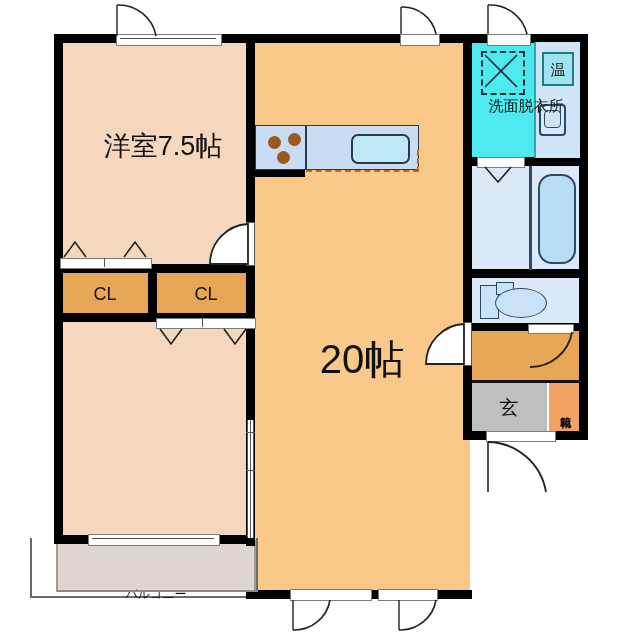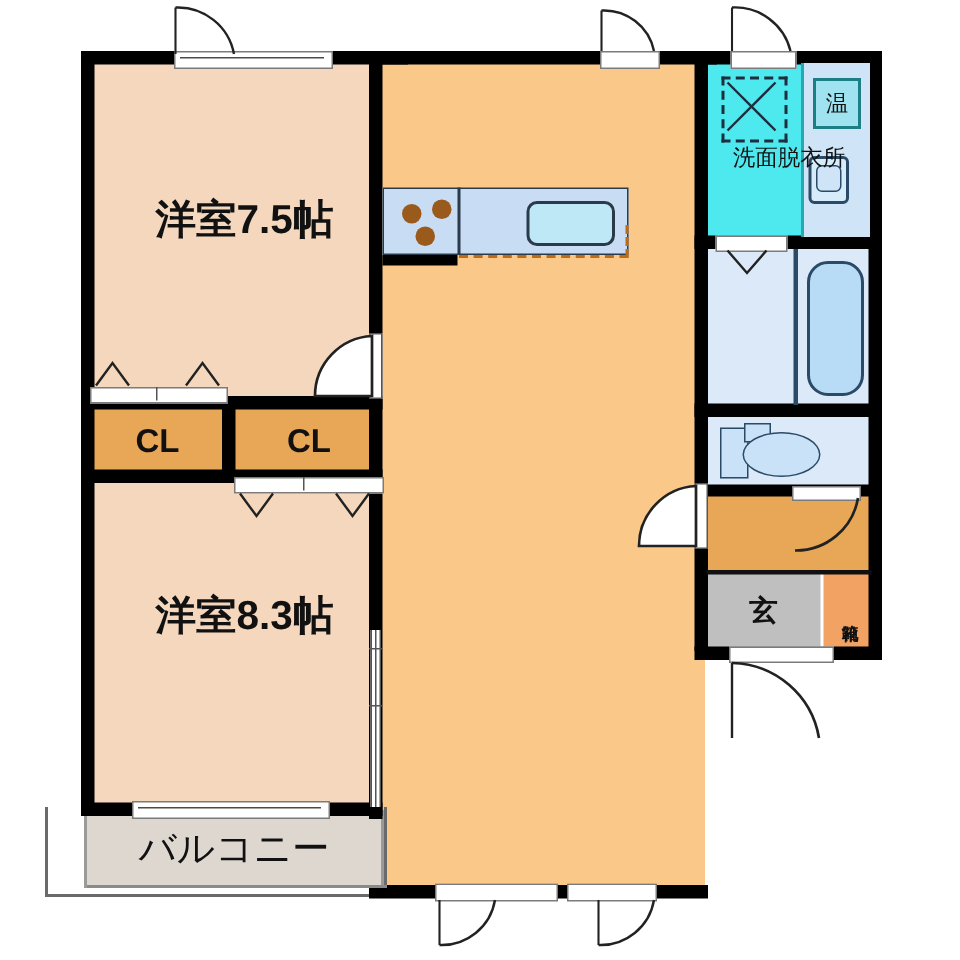--- a/index.html
+++ b/index.html
@@ -36,32 +36,32 @@
   .wall { background: #000000; }
 
   
   .thin-out { border: 2px solid #6a6a6a; background: transparent; }
 
   
   .lbl {
     position: absolute;
     color: #111;
     white-space: nowrap;
-    font-weight: 700;
+    font-weight: 400;
     line-height: 1;
     display: flex; align-items: center; justify-content: center;
   }
   .lbl-room   { font-size: 27px; letter-spacing: 0px; }
   .lbl-ldk    { font-size: 40px; }
-  .lbl-cl     { font-size: 22px; }
+  .lbl-cl     { font-size: 18px; }
   .lbl-wash   { font-size: 15px; font-weight: 500; }
   .lbl-onsen  { font-size: 15px; font-weight: 500; }
   .lbl-genkan { font-size: 19px; }
   .lbl-shoe   { font-size: 11px; line-height: 1.05; text-align:center; display:block;}
-  .lbl-balc   { font-size: 25px; font-weight: 500; }
+  .lbl-balc   { font-size: 12px; font-weight: 500; margin-top: 28px; }
 
   
   .kx-counter { background: #c8dcf4; border: 1.6px solid #2b3a4a; }
   .kx-sink    { background: #bfe8f7; border: 2px solid #2b3a4a; border-radius: 7px; }
   .burner     { background: #9a5a1c; border-radius: 50%; position: absolute; }
   .dashline   { border-bottom: 2.2px dashed #c06a14; position:absolute; }
   .dashbox    { border: 2.2px dashed #1d2f3f; position: absolute; }
   .tub        { background: #b8dcf6; border: 2.5px solid #2b4a66; border-radius: 14px; position:absolute;}
   .wc-tank    { background: #c9e2f7; border: 1.8px solid #2b4a66; position: absolute; }
   .wc-bowl    { background: #c9e2f7; border: 1.8px solid #2b4a66; border-radius: 50%; position: absolute; }
@@ -171,22 +171,22 @@
   <div class="abs" style="left:544px; top:110px; width:17px; height:18px; border:1.6px solid #2b4a66; border-radius:4px; background:#cfe4f7;"></div>
 
   <div class="tub" style="left:538px; top:174px; width:34px; height:86px;"></div>
 
   <div class="wc-tank" style="left:480px; top:285px; width:17px; height:32px;"></div>
   <div class="wc-lid" style="left:496px; top:282px; width:16px; height:11px;"></div>
   <div class="wc-bowl" style="left:495px; top:288px; width:50px; height:28px;"></div>
 
   <div class="lbl lbl-room" style="left:62px; top:128px; width:202px; height:36px;">洋室7.5帖</div>
 
-  <div class="lbl lbl-room" style="left:62px; top:392px; width:202px; height:36px;">洋室8.3帖</div>
-
+
+  <div class="lbl lbl-ldk" style="left:254px; top:336px; width:216px; height:46px;">20帖</div>
 
   <div class="lbl lbl-cl" style="left:62px; top:276px; width:86px; height:36px;">CL</div>
   <div class="lbl lbl-cl" style="left:157px; top:276px; width:98px; height:36px;">CL</div>
 
   <div class="lbl lbl-wash" style="left:471px; top:95px; width:110px; height:20px;text-align:center;">洗面脱衣所</div>
 
   <div class="lbl lbl-genkan" style="left:471px; top:385px; width:76px; height:44px;">玄</div>
 
   <div class="abs" style="left:549px; top:386px; width:32px; height:44px; display:flex; align-items:center; justify-content:center;">
     <span class="lbl-shoe" style="writing-mode:vertical-rl; font-size:11px; font-weight:700; color:#111;">靴箱</span>

